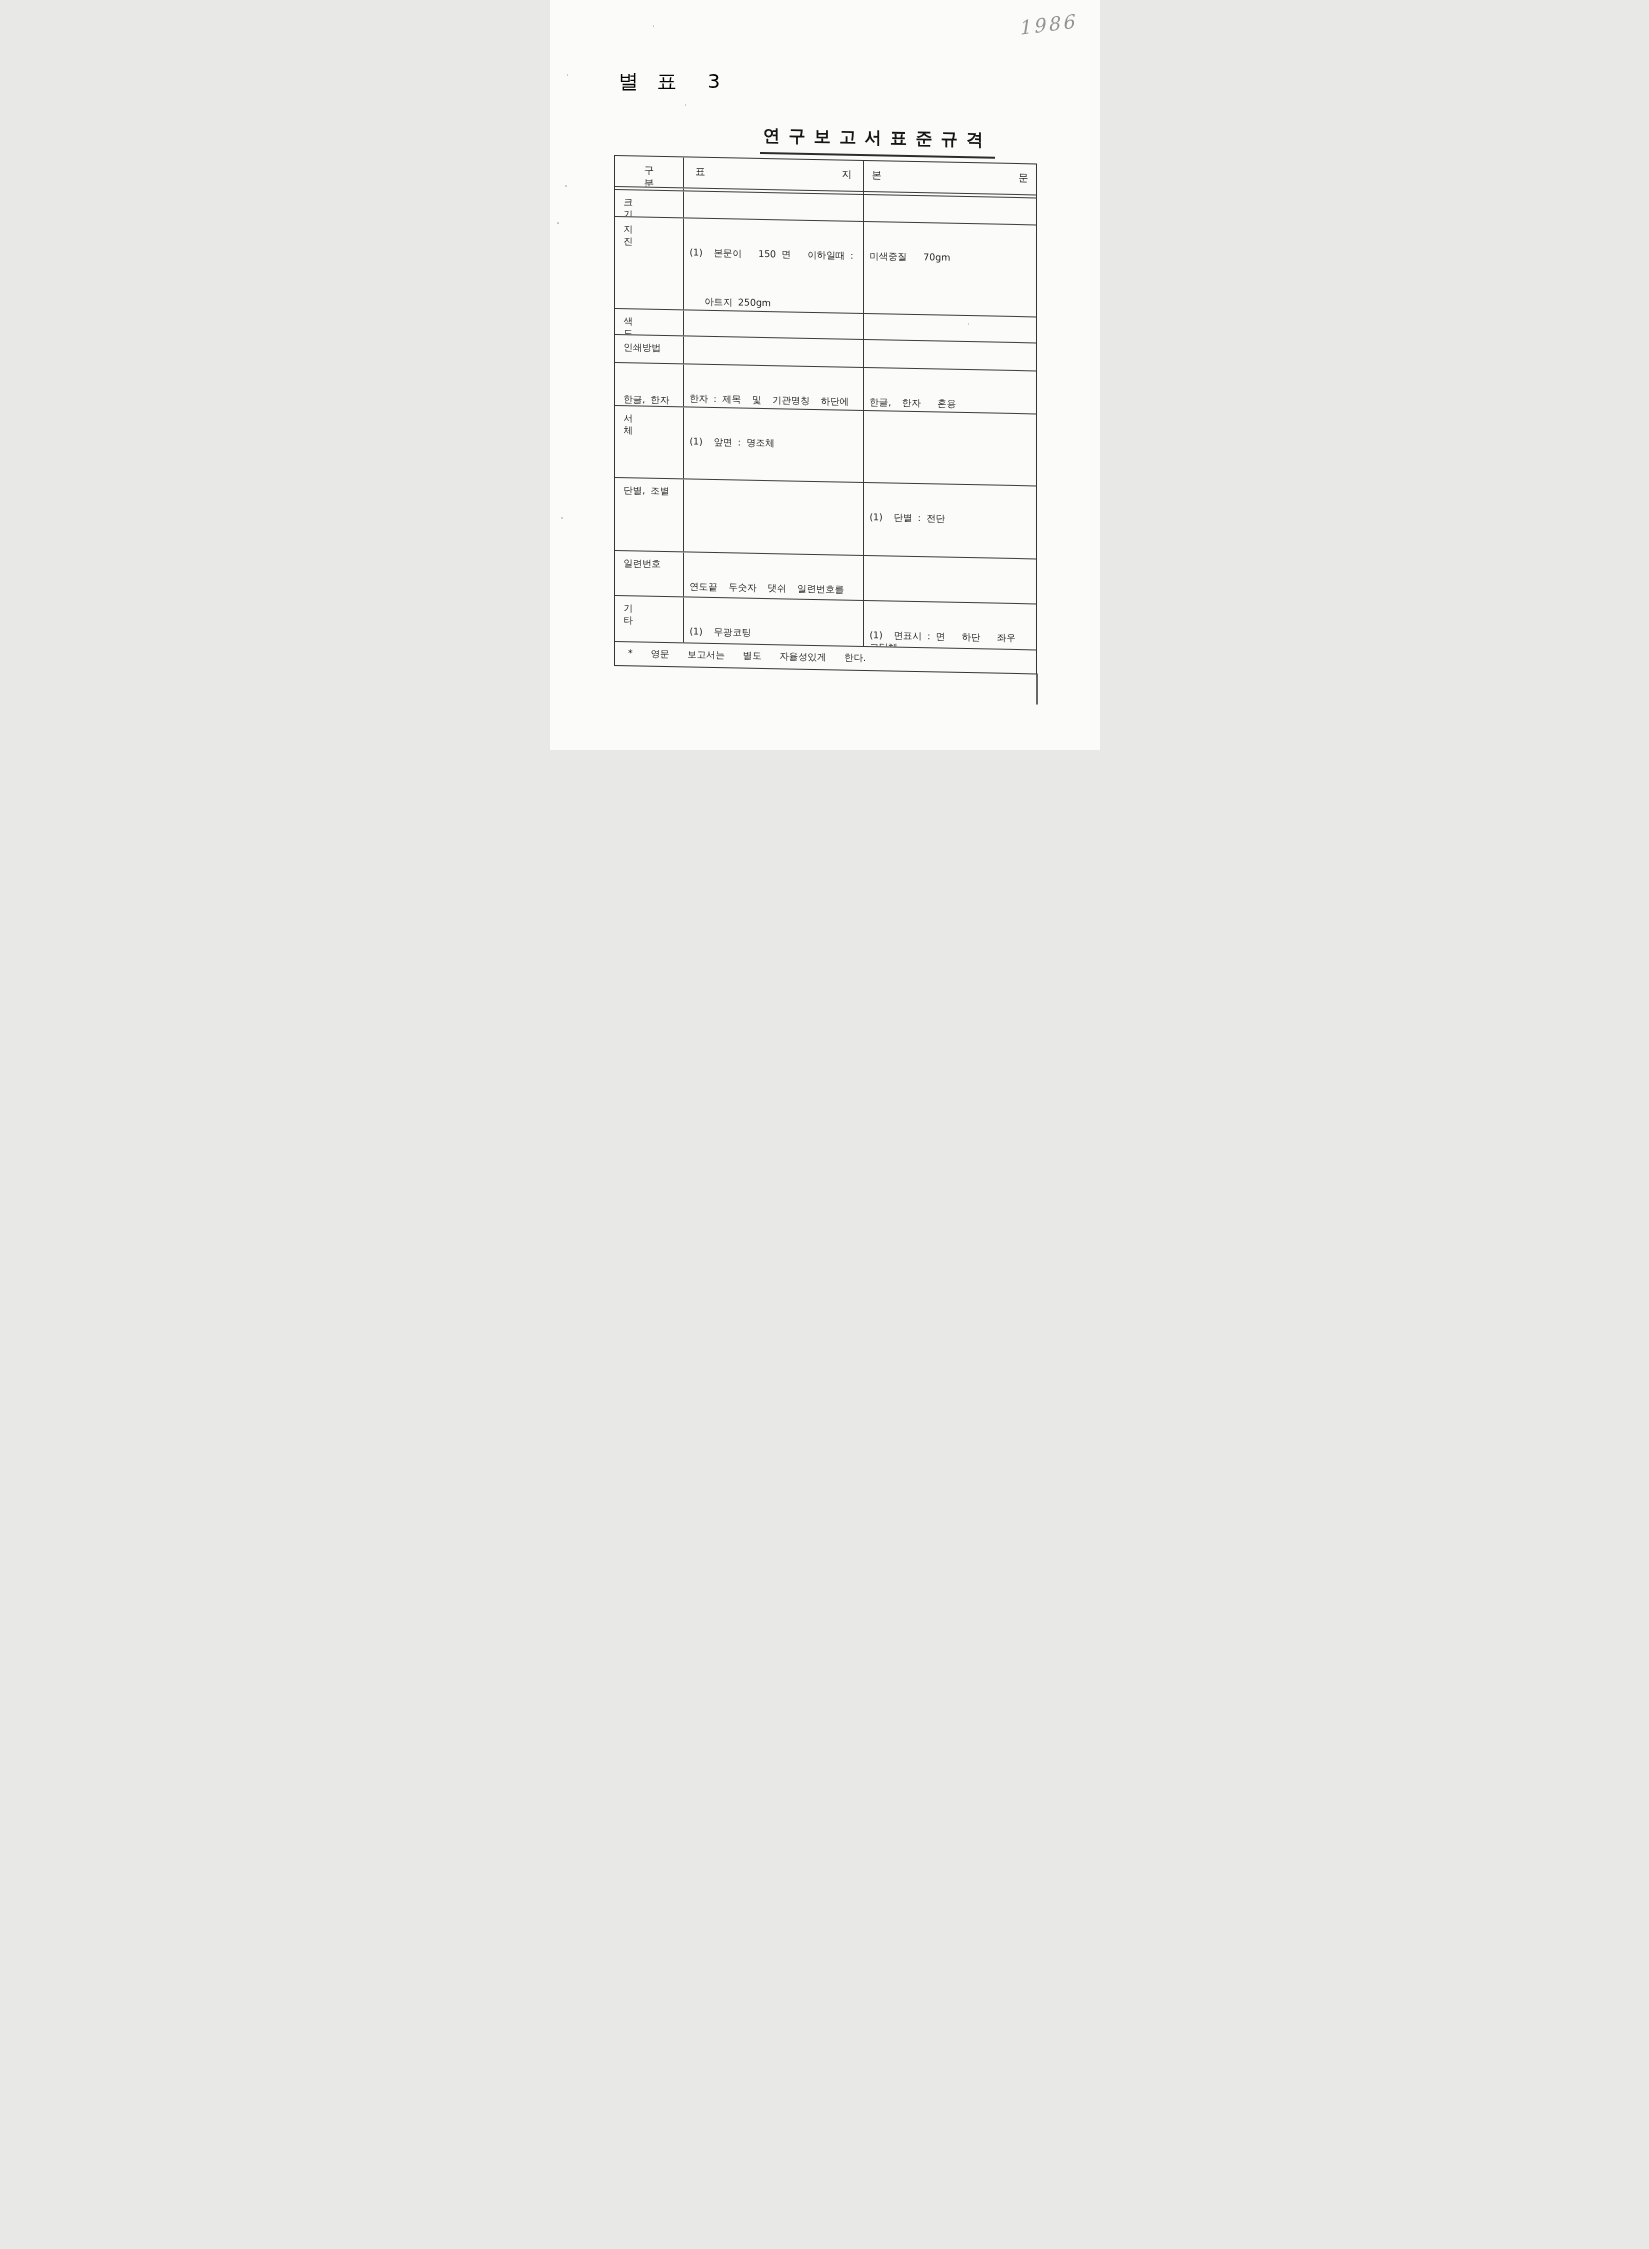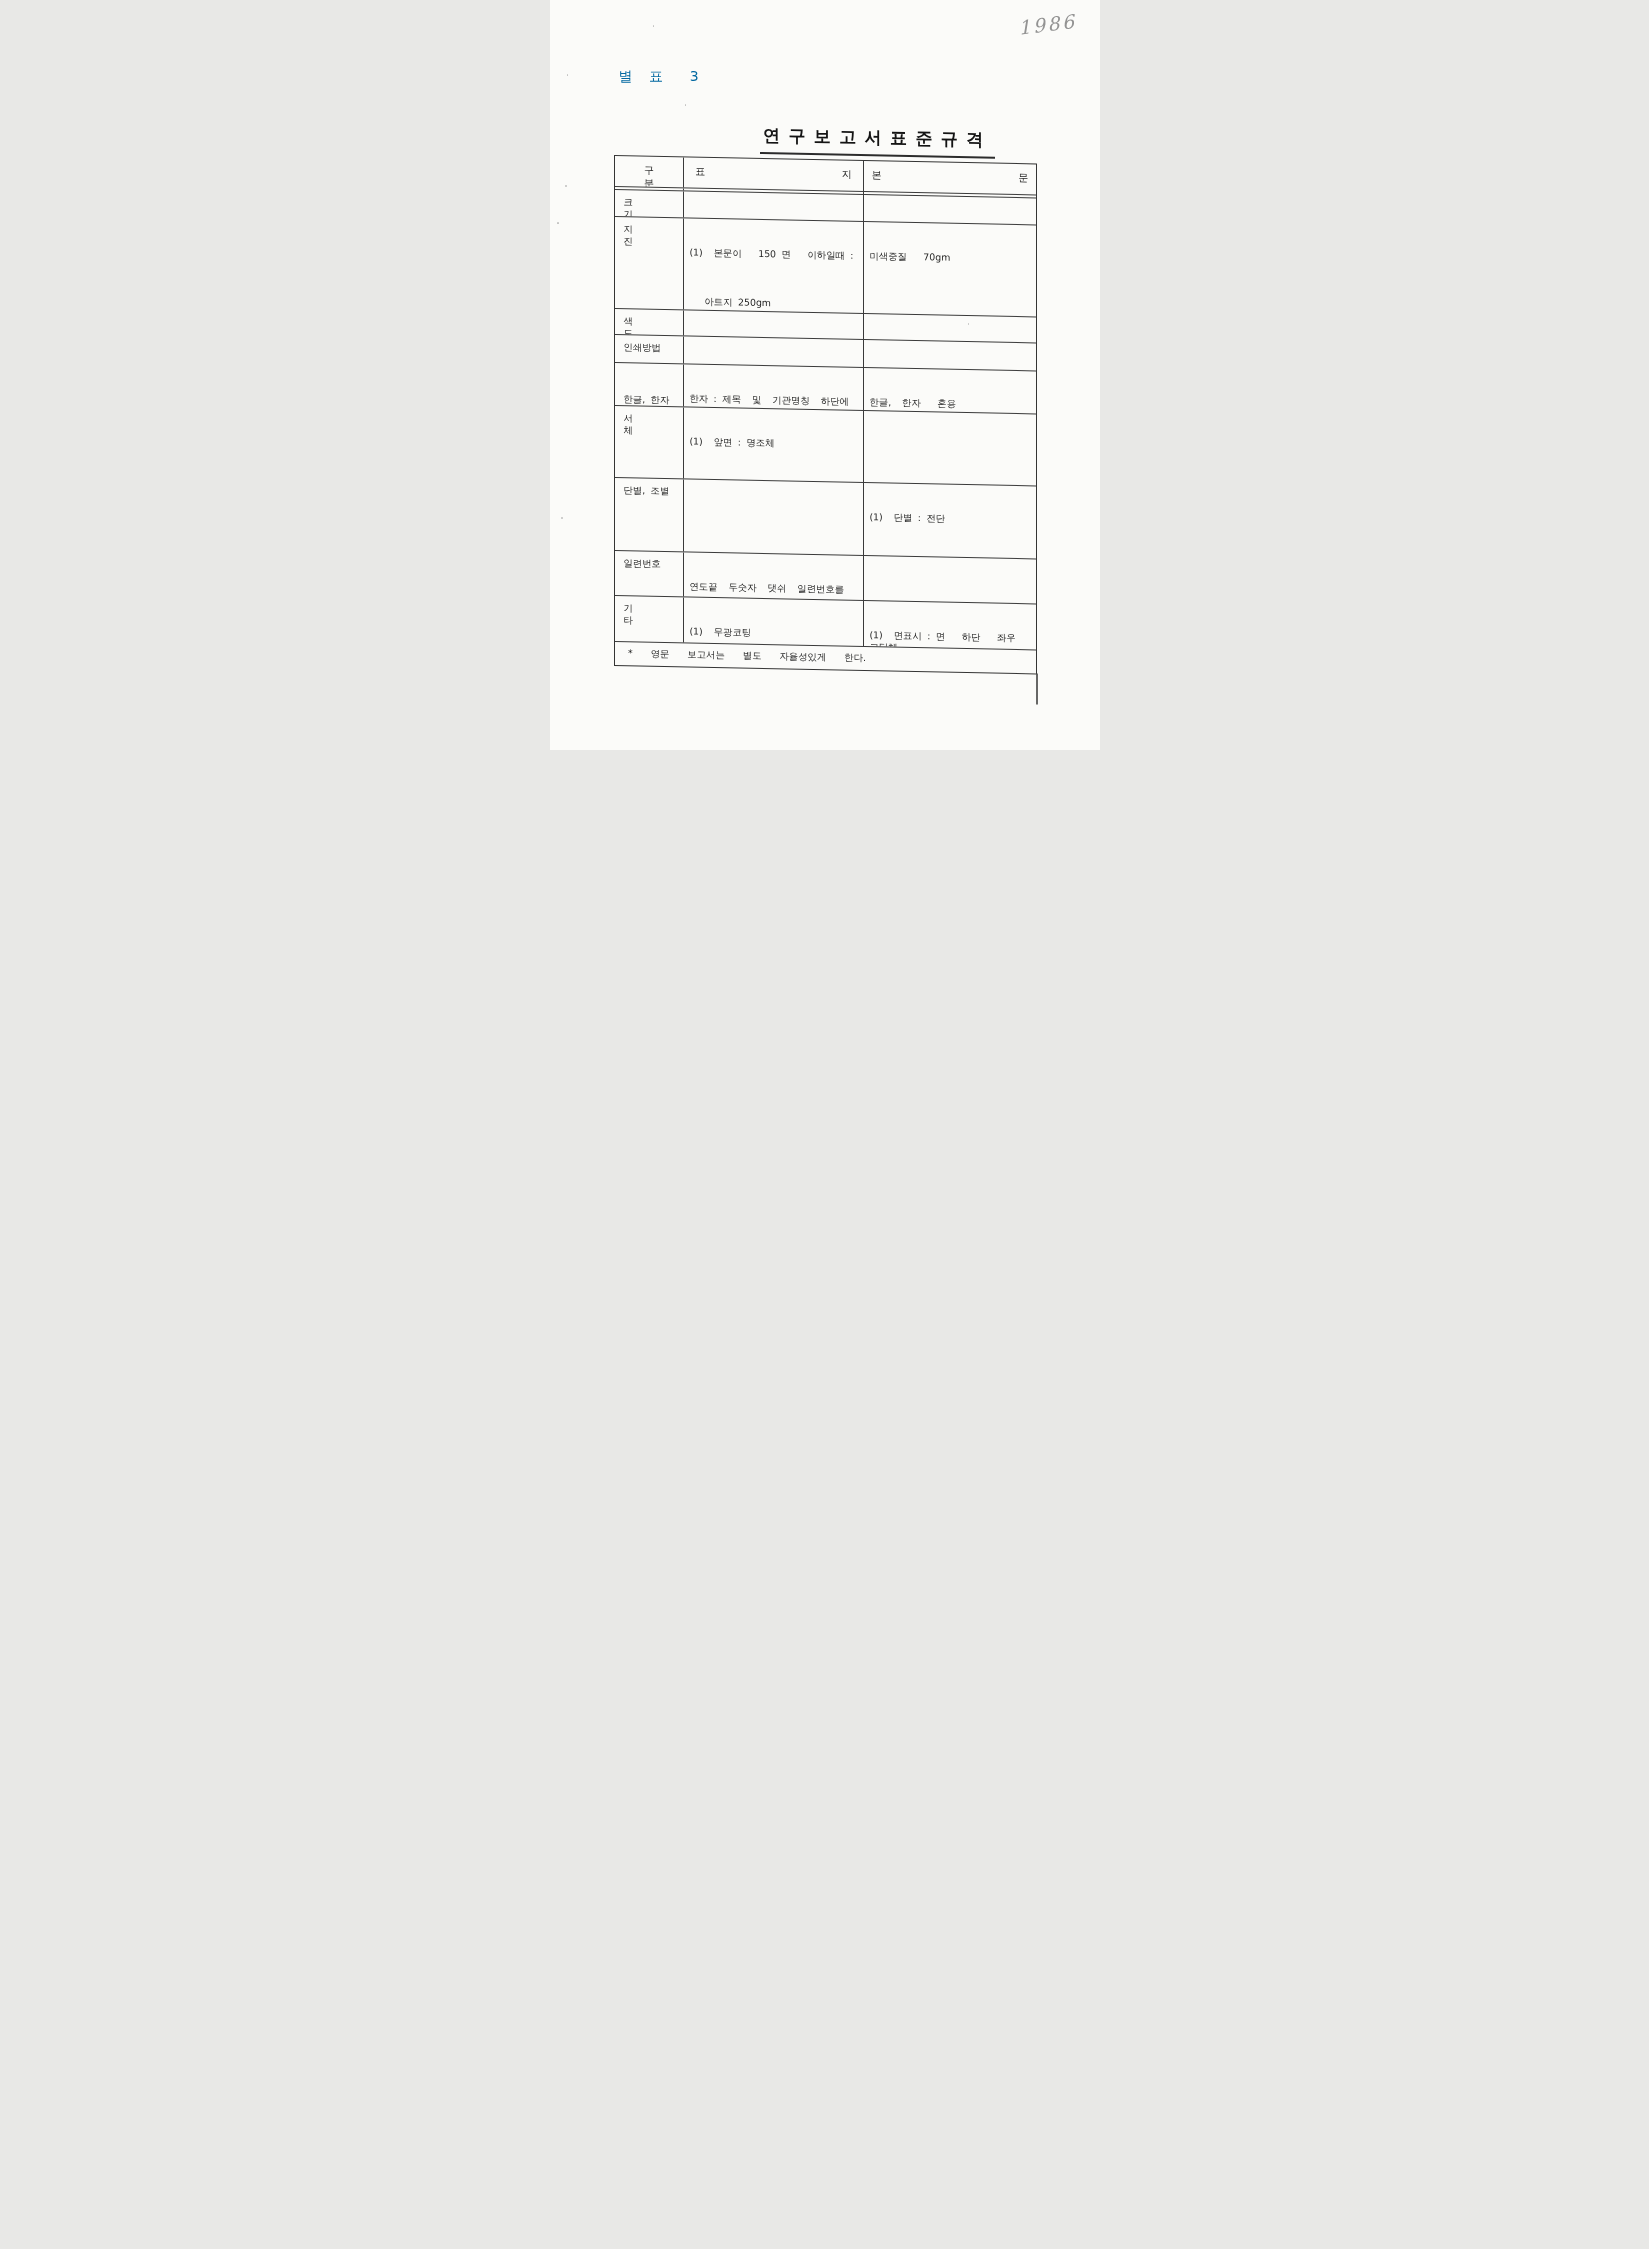--- a/index.html
+++ b/index.html
@@ -26,23 +26,23 @@
     letter-spacing: 2.5px;
     transform: rotate(-7deg) skewX(-16deg);
     font-family: "DejaVu Serif", serif;
   }
 
   
   .annotation {
     position: absolute;
     left: 69px;
     top: 68px;
-    font-size: 14px;
+    font-size: 20px;
     letter-spacing: 6px;
-    color: #0369a1;
+    color: #000000;
     white-space: pre-wrap;
   }
 
   
   .skew-wrap {
     position: absolute;
     left: 0; top: 0; width: 100%; height: 100%;
     transform: skewY(1.15deg);
     transform-origin: 64px 155px;
   }

